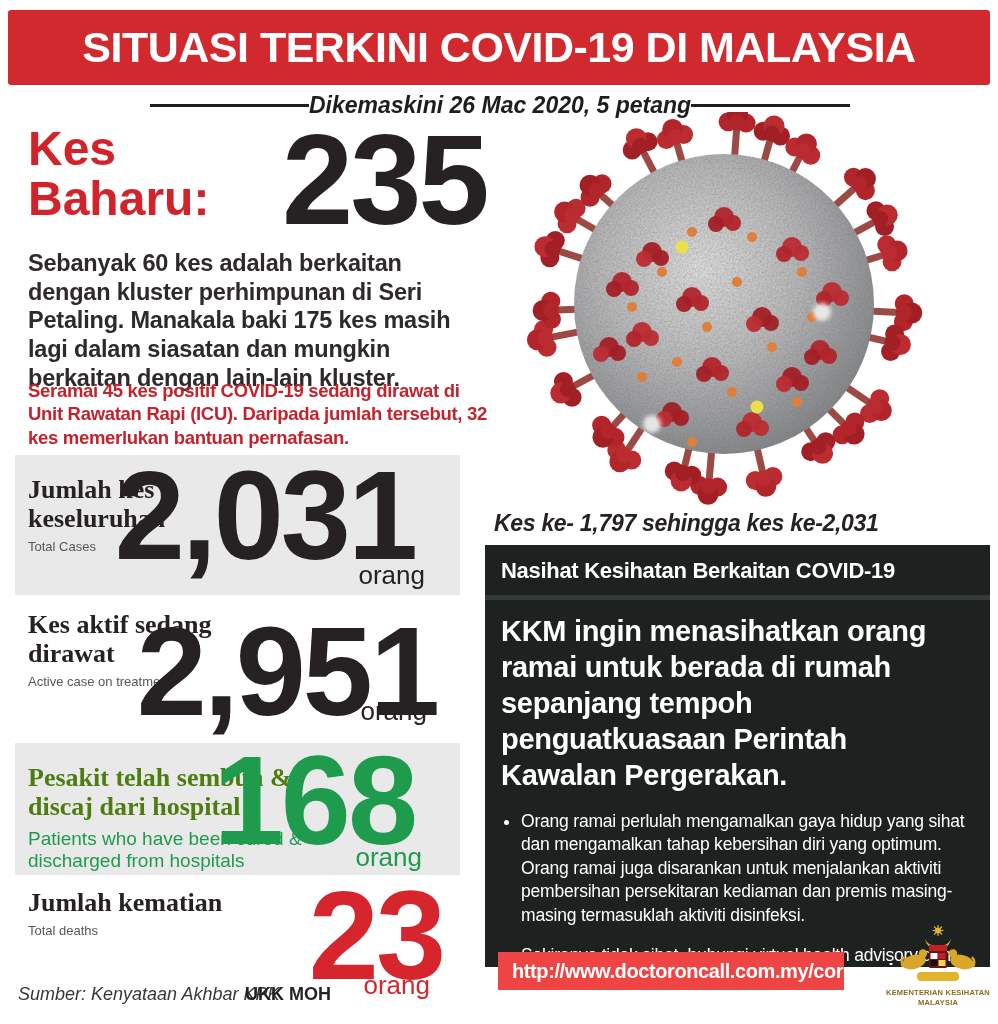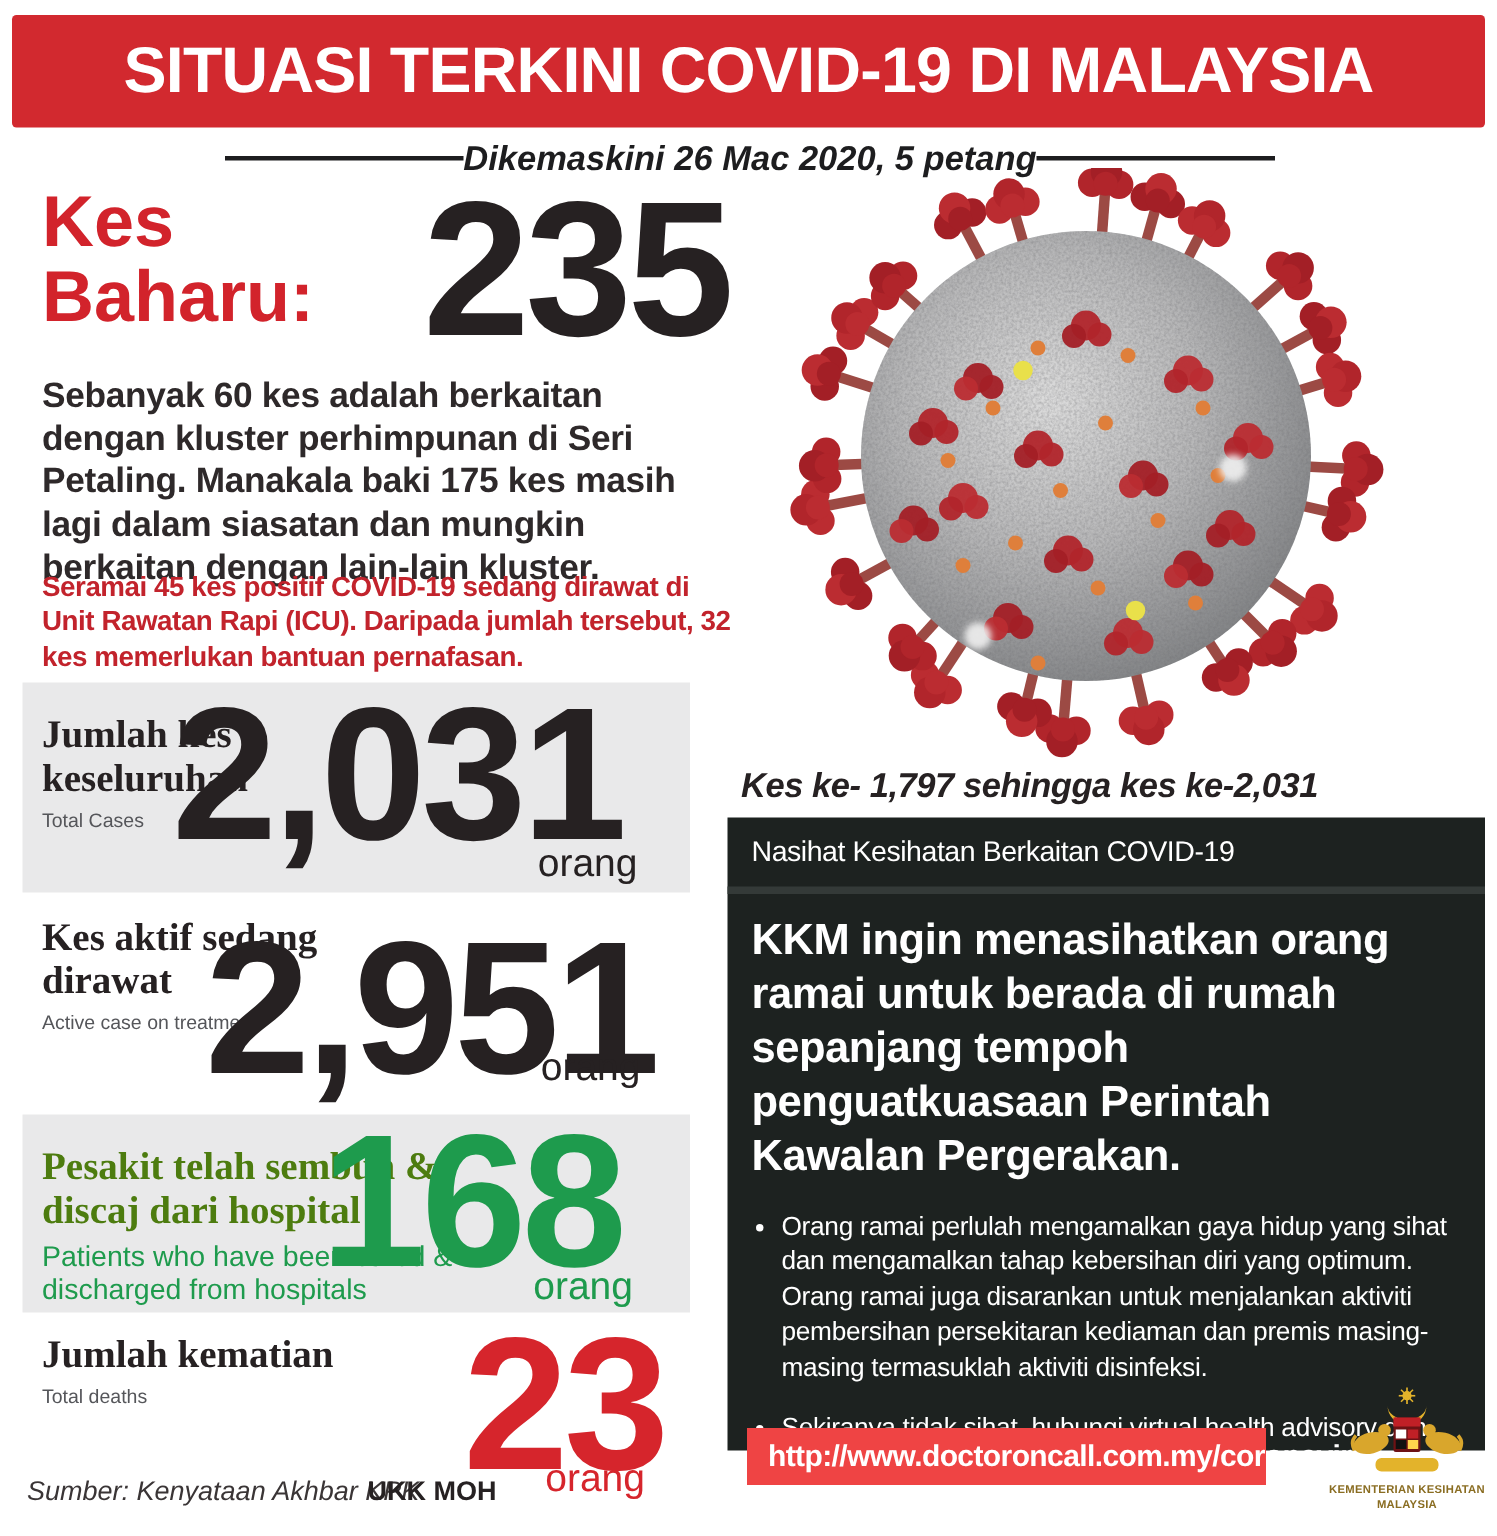--- a/index.html
+++ b/index.html
@@ -61,21 +61,21 @@
   
   .source { position:absolute; left:18px; top:984px; font-size:18px; font-style:italic; color:#3a3536; }
   .credit { position:absolute; left:245px; top:984px; font-size:18px; font-weight:bold; color:#262122; }
 
   
   .virus-wrap { position:absolute; left:502px; top:112px; width:440px; height:398px; }
   .case-range { position:absolute; left:494px; top:510px; font-size:23px; font-style:italic;
                 font-weight:600; color:#262122; letter-spacing:-0.3px; }
 
   .advisory { position:absolute; left:485px; top:545px; width:505px; height:422px; background:#1d2220; }
-  .advisory-title { padding:13px 16px 11px; font-size:19px; font-weight:normal; color:#ffffff;
+  .advisory-title { padding:13px 16px 11px; font-size:22px; font-weight:bold; color:#ffffff;
                     border-bottom:5px solid #343a38; letter-spacing:-0.3px; }
   .advisory-lead { padding:14px 16px 4px; width:500px; font-size:29px; font-weight:bold; color:#ffffff;
                    line-height:1.24; letter-spacing:-0.3px; }
   .advisory-bullets { margin-top:12px; padding-left:36px; padding-right:16px; color:#ffffff; }
   .advisory-bullets li { font-size:17.5px; line-height:1.34; margin-bottom:17px; font-weight:500;
                          letter-spacing:-0.2px; }
 
   .link-bar { position:absolute; left:498px; top:952px; width:346px; height:38px; background:#ef4444;
               display:flex; align-items:center; padding-left:14px; cursor:pointer; z-index:3; }
   .link-bar .url { color:#ffffff; font-size:20px; font-weight:bold; letter-spacing:-0.4px; white-space:nowrap; }

